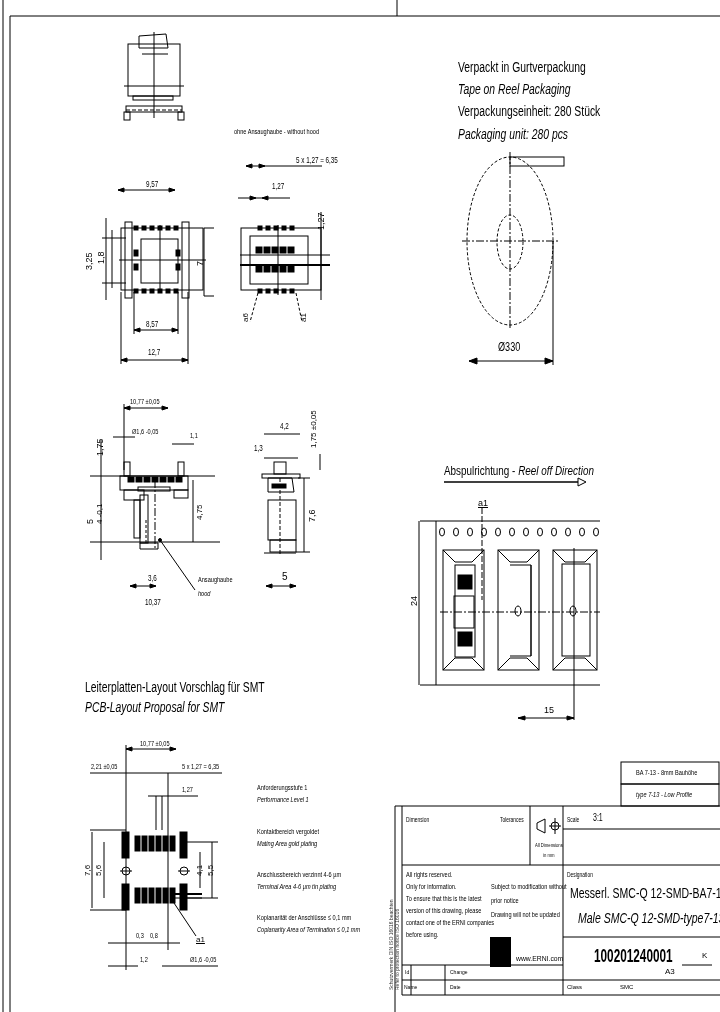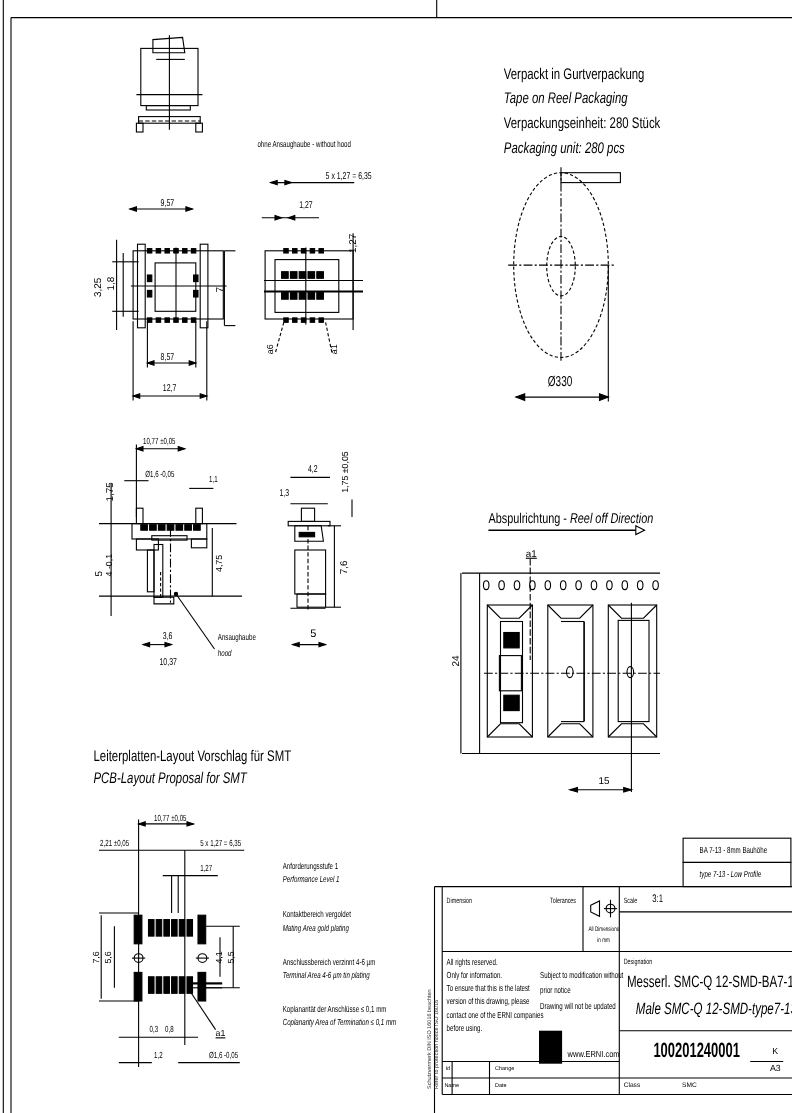--- a/index.html
+++ b/index.html
@@ -398,20 +398,20 @@
 <div class="tb-cell" style="left:491px;top:911px;font-size:8px;transform:scaleX(0.7);transform-origin:left top;">Drawing will not be updated</div>
 
 <div class="tb-cell" style="left:491px;top:948px;font-size:8px;color:#fff;font-weight:bold;margin-top:36px;">ERNI</div>
 <div class="tb-cell" style="left:516px;top:955px;font-size:8px;transform:scaleX(0.85);transform-origin:left top;">www.ERNI.com</div>
 
 <div class="tb-cell" style="left:567px;top:871px;transform:scaleX(0.7);transform-origin:left top;">Designation</div>
 <div class="t" style="left:570px;top:885px;font-size:15px;transform:scaleX(0.7);transform-origin:left top;">Messerl. SMC-Q 12-SMD-BA7-13</div>
 <div class="t it" style="left:578px;top:910px;font-size:15px;transform:scaleX(0.7);transform-origin:left top;">Male SMC-Q 12-SMD-type7-13</div>
 <div class="t" style="left:594px;top:946px;font-size:19px;font-weight:bold;transform:scaleX(0.62);transform-origin:left top;">100201240001</div>
 <div class="tb-cell" style="left:702px;top:952px;font-size:8px;">K</div>
-<div class="tb-cell" style="left:700px;top:968px;font-size:8px;">A3</div>
+<div class="tb-cell" style="left:665px;top:968px;font-size:8px;">A3</div>
 
 <div class="tb-cell" style="left:405px;top:970px;font-size:5px;">Id</div>
 <div class="tb-cell" style="left:450px;top:970px;font-size:5px;">Change</div>
 <div class="tb-cell" style="left:404px;top:985px;font-size:5px;">Name</div>
 <div class="tb-cell" style="left:450px;top:985px;font-size:5px;">Date</div>
 <div class="tb-cell" style="left:567px;top:984px;font-size:6px;">Class</div>
 <div class="tb-cell" style="left:620px;top:984px;font-size:6px;">SMC</div>
 
 </body></html>

